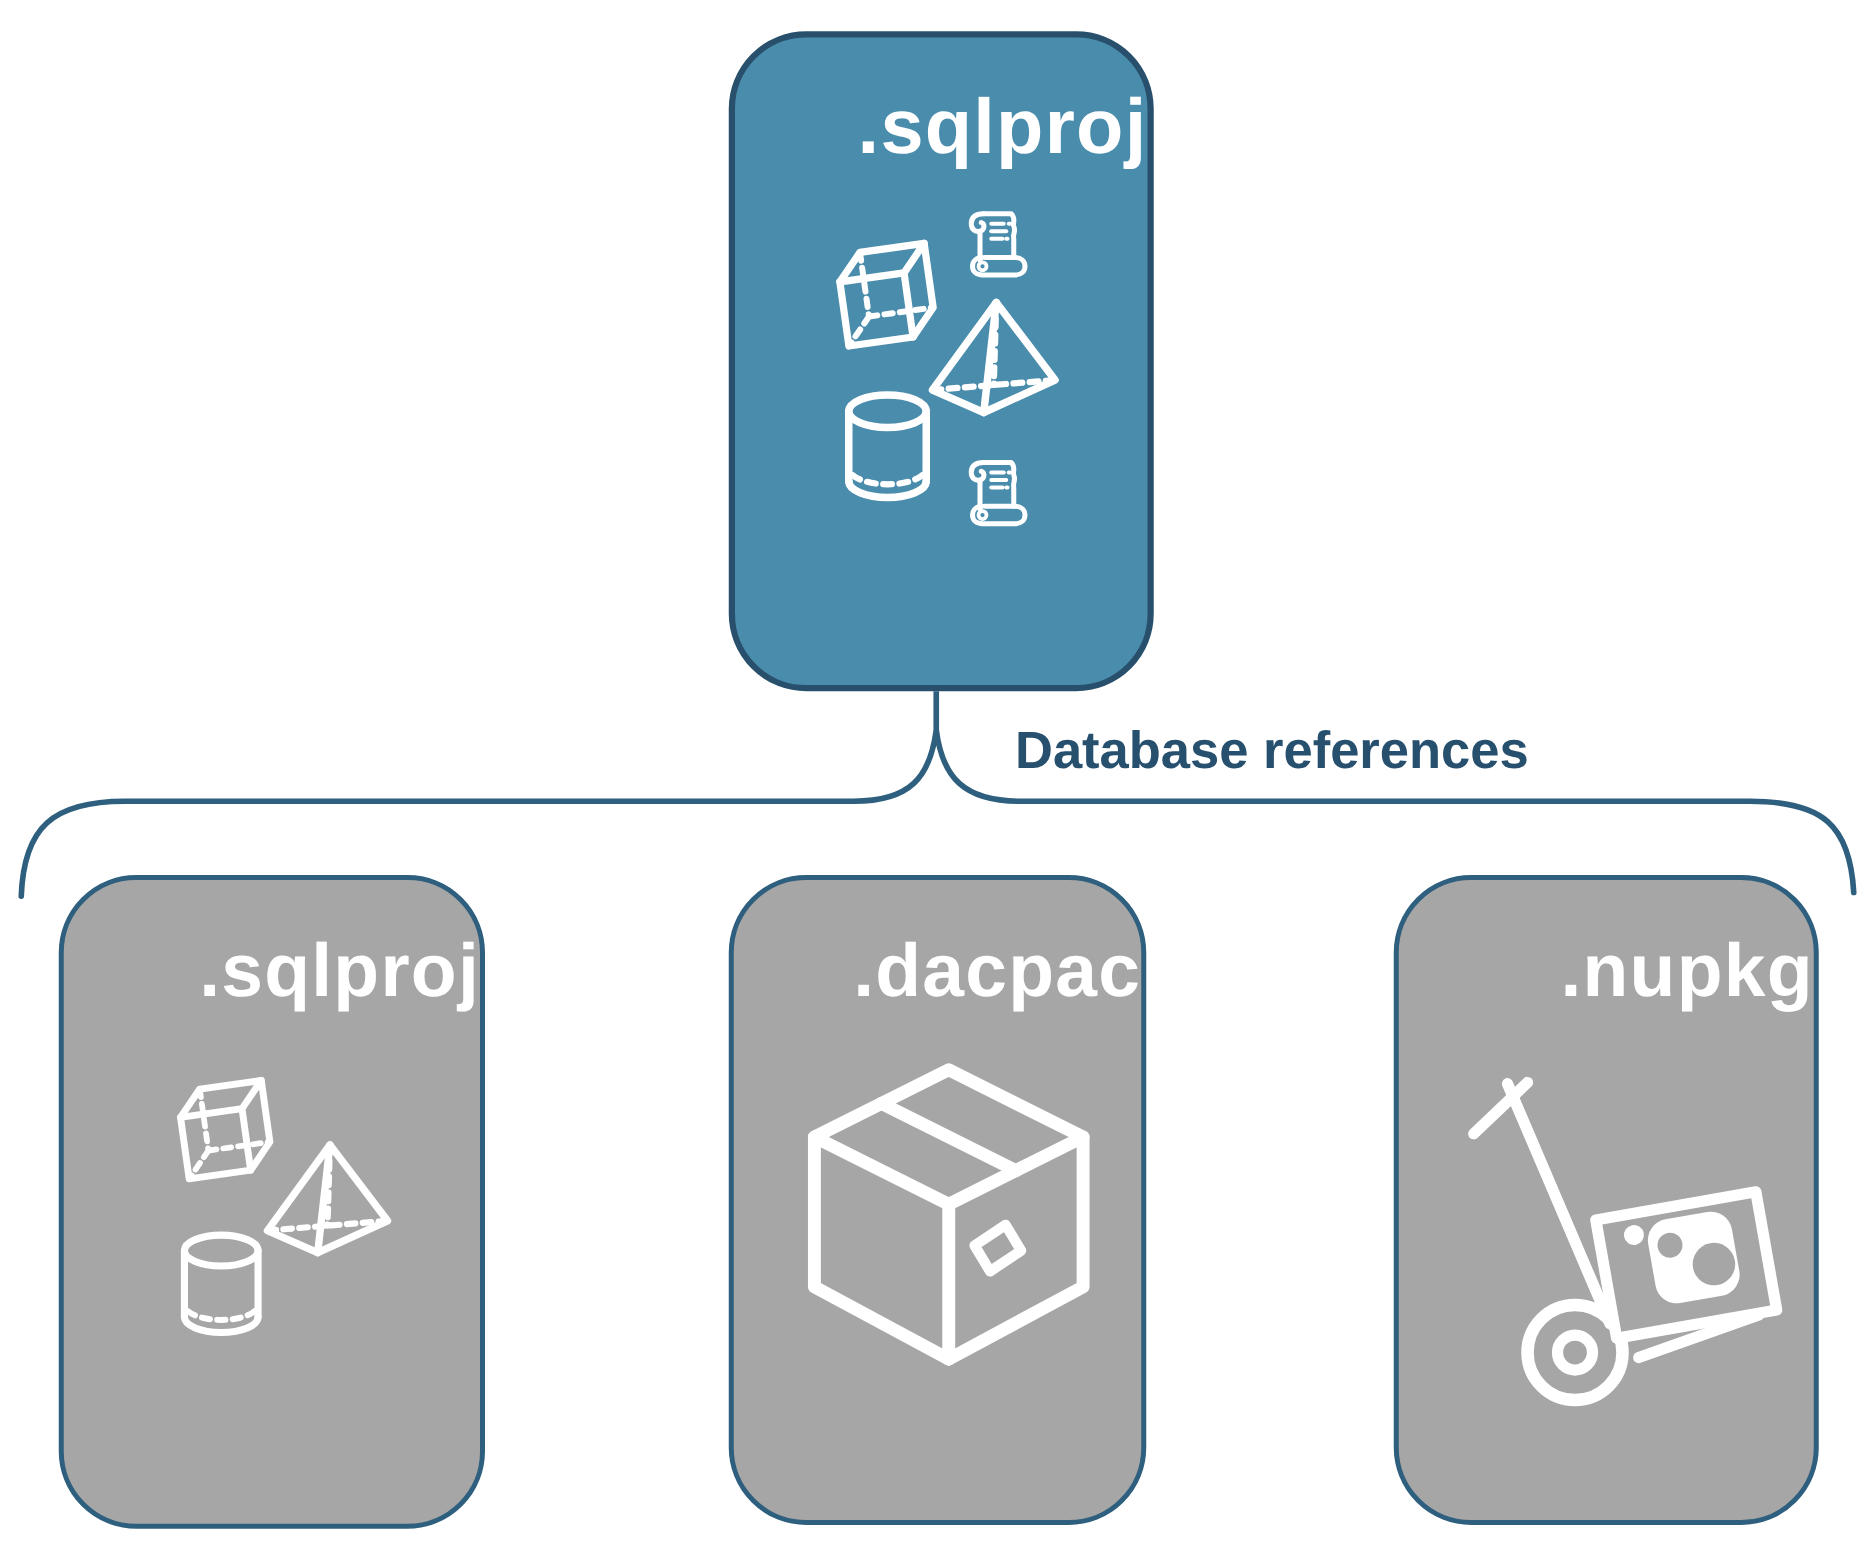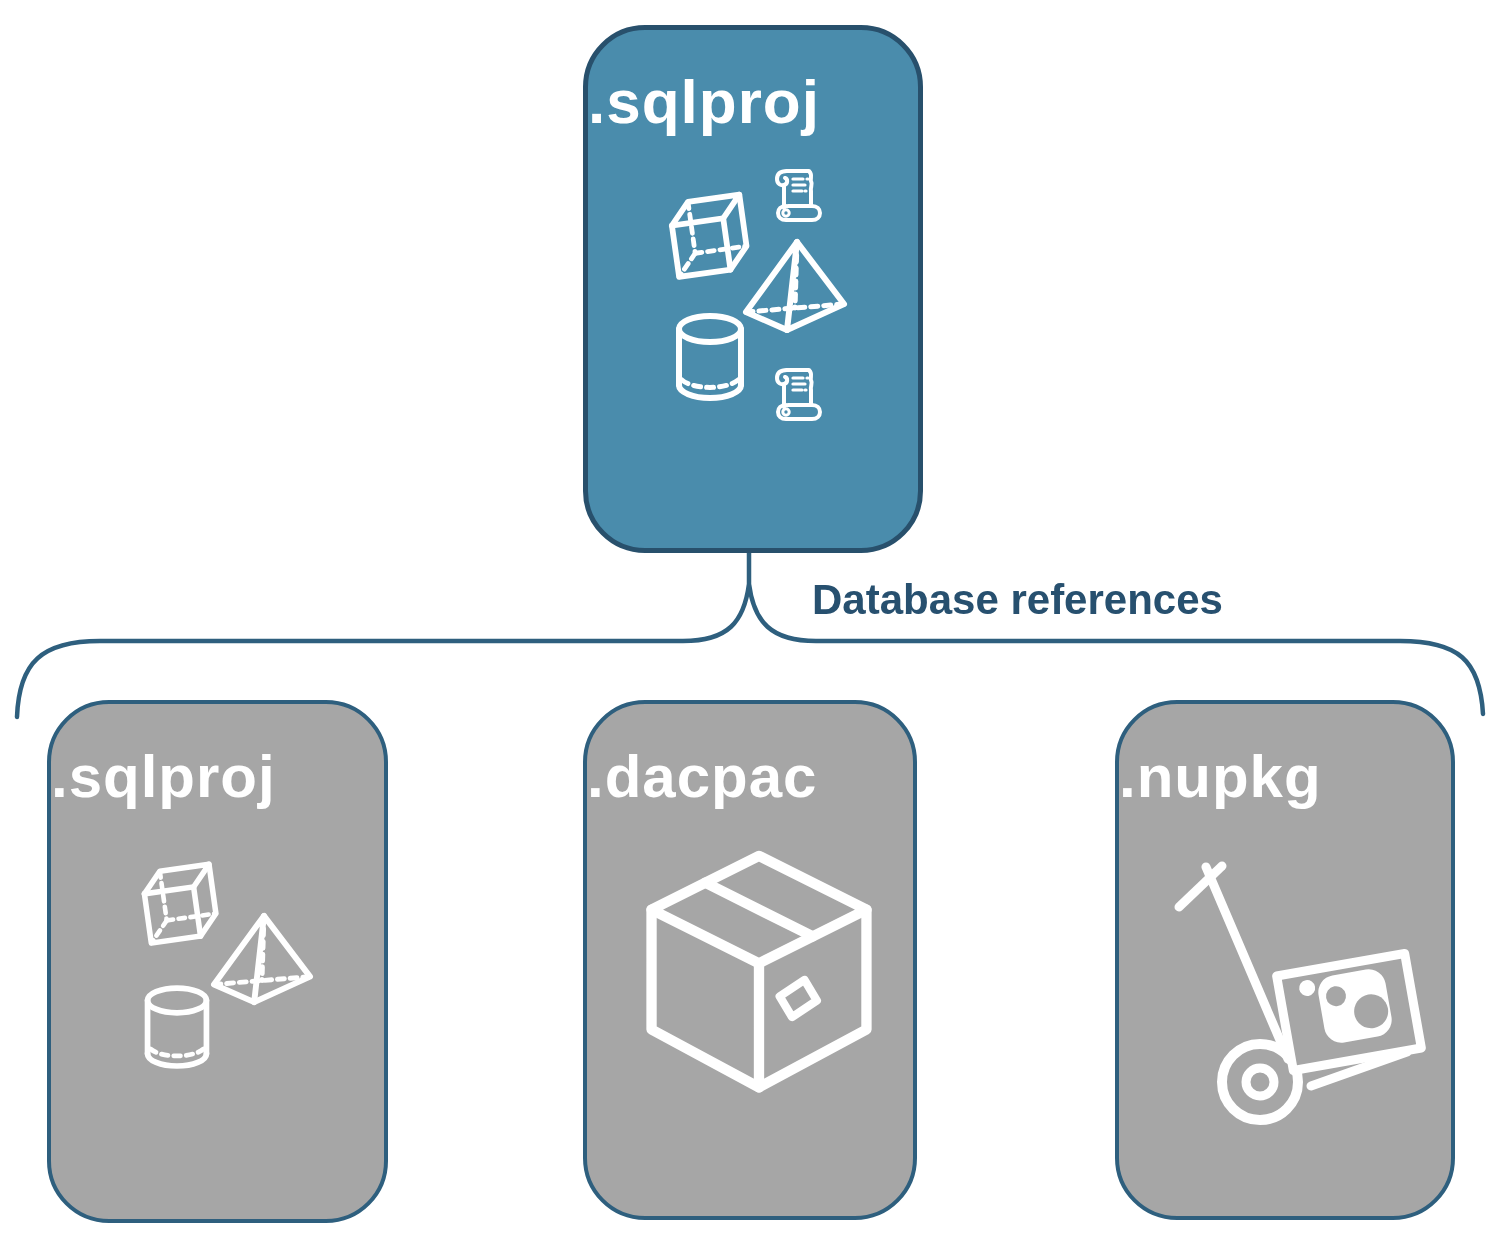--- a/index.html
+++ b/index.html
@@ -10,21 +10,21 @@
   .node{position:absolute;box-sizing:border-box;border-radius:62px;}
   .node-root{
     left:583px;top:25px;width:340px;height:528px;
     background:#4A8CAC;border:5px solid #28506C;
   }
   .node-child{background:#A6A6A6;border:4px solid #2E5F7E;}
   .node-child-1{left:47px;top:700px;width:341px;height:523px;}
   .node-child-2{left:583px;top:700px;width:334px;height:520px;}
   .node-child-3{left:1115px;top:700px;width:340px;height:520px;}
   .node-title{
-    display:block;text-align:left;font-weight:700;color:#ffffff;
+    display:block;text-align:right;font-weight:700;color:#ffffff;
     font-size:62px;margin-top:36px;letter-spacing:1px;
   }
   .node-child .node-title{font-size:60px;margin-top:38px;}
   .icon{position:absolute;}
   .brace-layer{position:absolute;left:0;top:0;width:1500px;height:1250px;pointer-events:none;}
   .connector-label{
     position:absolute;left:812px;top:576px;width:560px;
     font-size:42px;font-weight:700;color:#27506F;white-space:nowrap;
   }
   svg{display:block;overflow:visible;}

